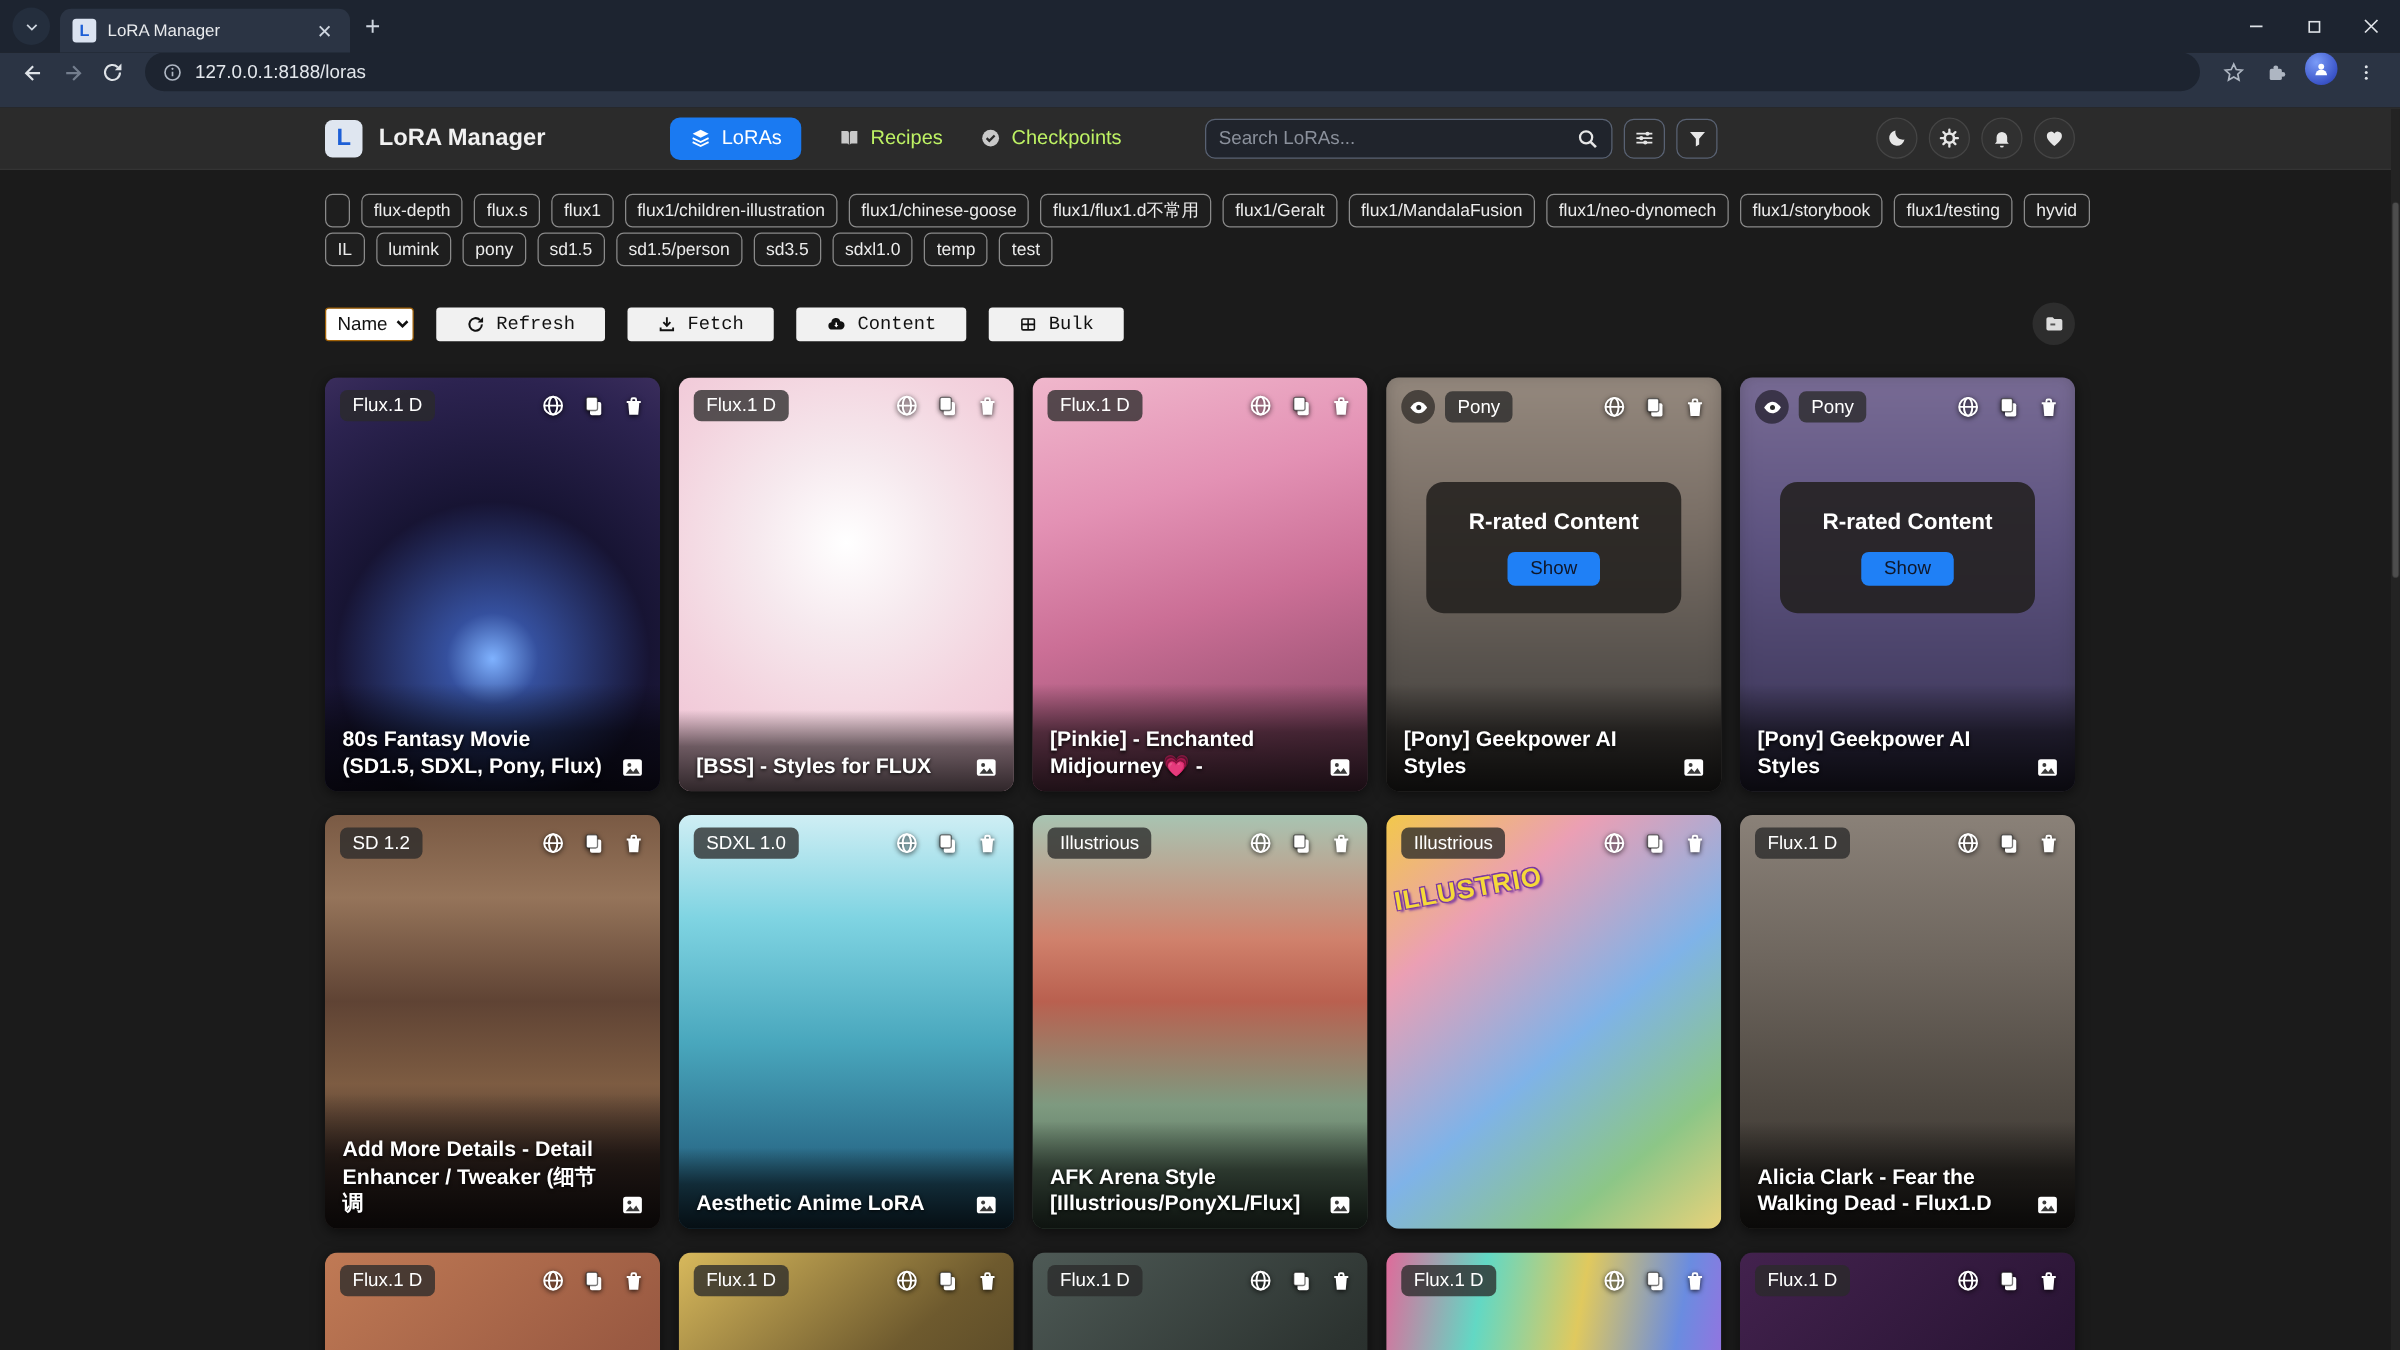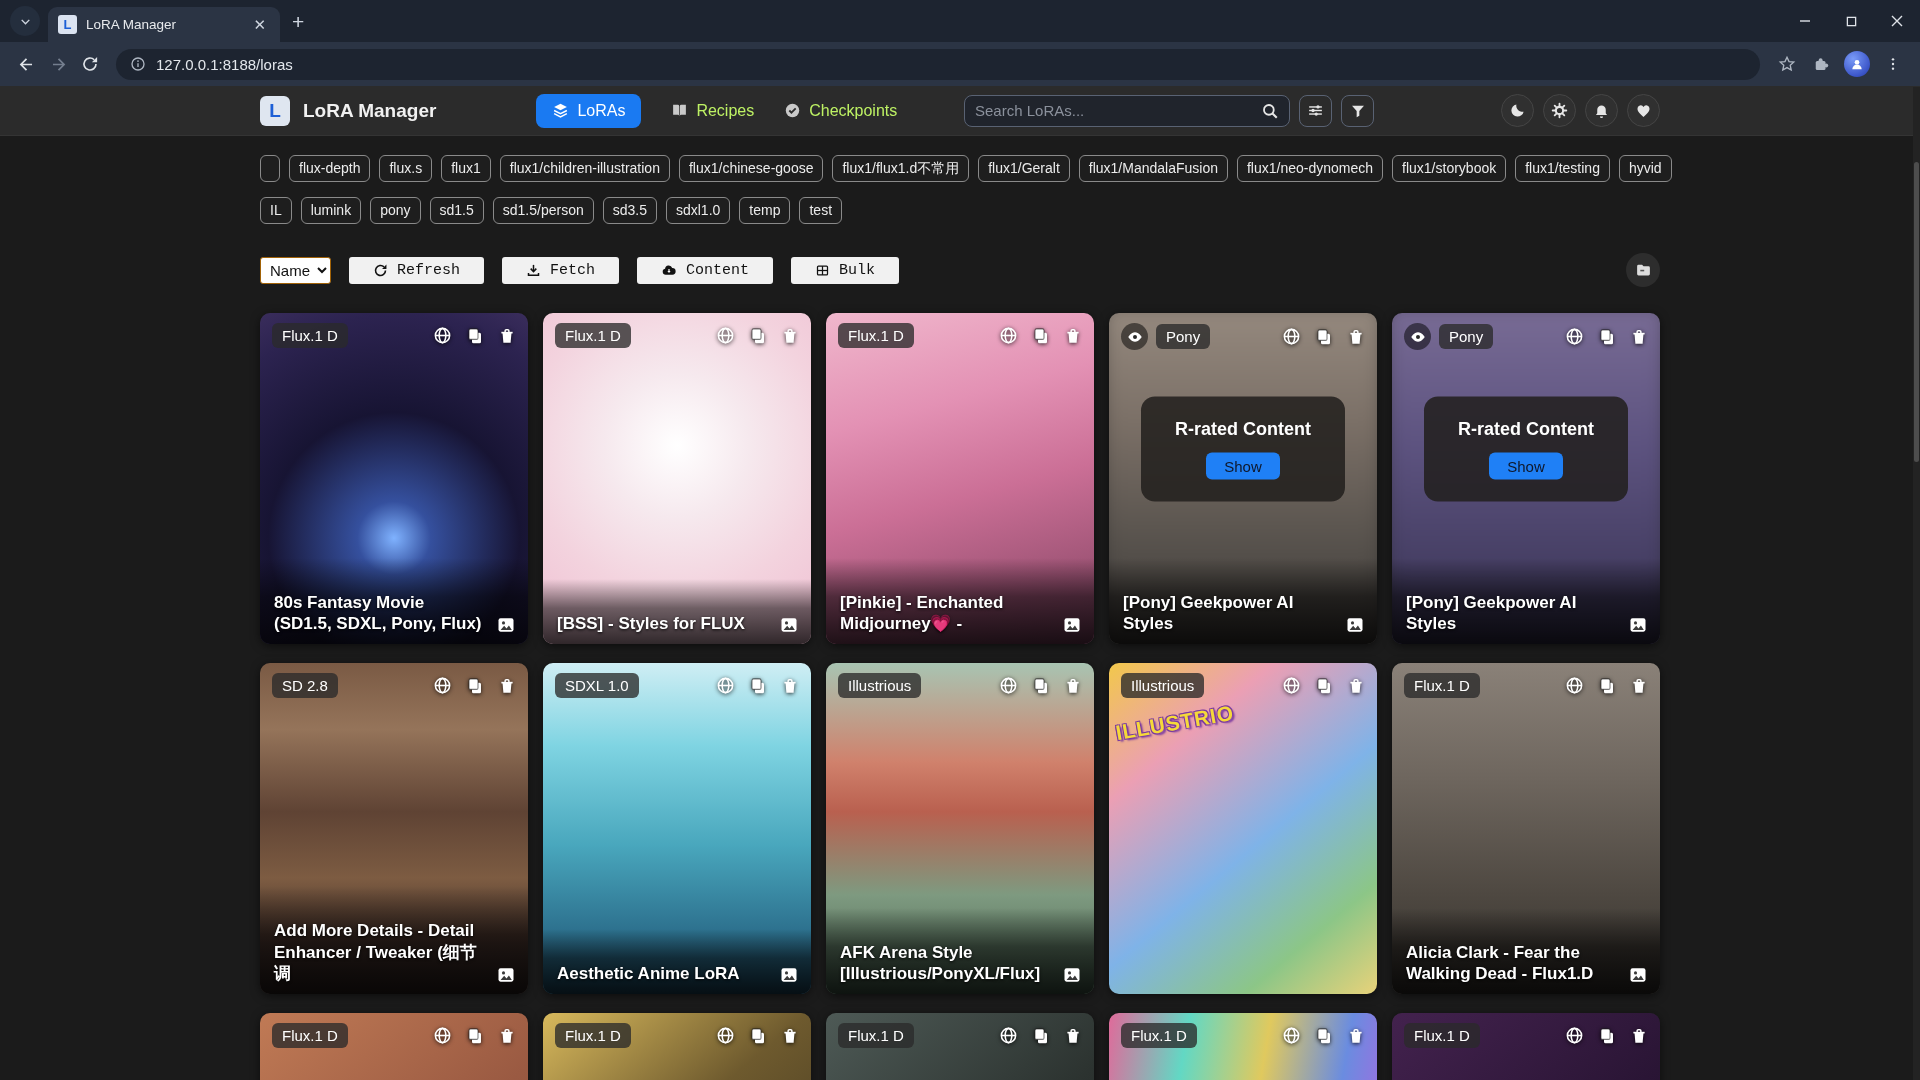--- a/index.html
+++ b/index.html
@@ -15,21 +15,21 @@
   .tab { align-self:flex-end; margin-left:8px; width:232px; height:35px; background:#2b3444;
     border-radius:9px 9px 0 0; display:flex; align-items:center; padding:0 10px; }
   .favicon { width:19px; height:19px; border-radius:3px; background:#dbe3f1; color:#1d5fd6;
     font-size:13px; font-weight:bold; display:flex; align-items:center; justify-content:center; }
   .tab-title { color:#e8eaed; font-size:13.5px; margin-left:9px; flex:1; white-space:nowrap; overflow:hidden; }
   .tab-close { color:#cfd6e0; font-size:15px; padding:2px 4px; }
   .new-tab { color:#cfd6e0; font-size:21px; margin-left:12px; line-height:1; }
   .win-controls { position:absolute; right:0; top:0; height:42px; display:flex; }
   .win-btn { width:46px; height:42px; display:flex; align-items:center; justify-content:center; color:#dfe3e8; }
 
-  .browser-toolbar { height:44px; background:#2b3444; display:flex; align-items:center; padding:0 10px; }
+  .browser-toolbar { height:44px; background:#2b3444; display:flex; padding:0 10px; }
   .nav-btn { width:32px; height:32px; display:flex; align-items:center; justify-content:center; border-radius:50%; }
   .omnibox { flex:1; height:31px; margin:0 10px; background:#1d2430; border-radius:16px;
     display:flex; align-items:center; padding:0 14px; }
   .url-text { color:#e3e7ec; font-size:15px; margin-left:10px; }
   .tb-icon { width:34px; height:32px; display:flex; align-items:center; justify-content:center; }
   .avatar { width:26px; height:26px; border-radius:50%;
     background:radial-gradient(circle at 35% 30%, #7a9bf7, #3b55c9 70%, #2a3a96); margin:0 6px;
     display:flex; align-items:center; justify-content:center; }
 
   
@@ -48,21 +48,21 @@
     font-size:15px; font-family:inherit; }
   .search-wrap input::placeholder { color:#8b919c; }
   .sq-btn { width:33px; height:32px; border:1px solid #596273; border-radius:8px; margin-left:9px;
     display:flex; align-items:center; justify-content:center; }
   .round-group { display:flex; gap:9px; }
   .round-btn { width:33px; height:33px; border-radius:50%; background:#303030; border:1px solid #454545;
     display:flex; align-items:center; justify-content:center; }
 
   
   .content { width:1400px; margin:0 auto; }
-  .chip-row { display:flex; gap:9px; margin-top:15px; }
+  .chip-row { display:flex; gap:9px; margin-top:4px; }
   .chip-row:first-child { margin-top:19px; }
   .chip { height:27px; line-height:25px; padding:0 9px; border:1px solid #8a8a8a; border-radius:6px;
     background:#1e1e1e; color:#ececec; font-size:14px; white-space:nowrap; }
   .chip.empty { width:26px; }
 
   .action-bar { display:flex; align-items:center; gap:18px; margin-top:29px; }
   .sort-select { height:27px; font-size:15px; background:#fff; color:#111; border:1px solid #a16207;
     border-radius:3px; padding:0 4px; font-family:inherit;text-align:right; }
   .tool-btn { height:27px; background:#f1f1f1; color:#111; border-radius:3px; padding:0 24px;
     font-size:15px; display:flex; align-items:center; gap:9px;font-family:Liberation Mono, monospace; }
@@ -579,21 +579,21 @@
               <path d="M5.5 18l4.3-5 2.8 3.2 2.9-3.7 3.5 5.5z" fill="#3a3a3a"></path>
             </svg>
           </button>
     </div>
   </article>
 
   <article class="card">
     <div class="card-art" style="background: linear-gradient(rgb(122, 90, 68) 0%, rgb(149, 116, 90) 20%, rgb(95, 67, 52) 45%, rgb(125, 92, 66) 65%, rgb(67, 48, 42) 85%, rgb(46, 34, 32) 100%);"></div>
     <div class="card-top">
 
-      <span class="badge">SD 2.8</span>
+      <span class="badge">SD 1.2</span>
       <span class="card-actions">
         <button>
               <svg width="19" height="19" viewBox="0 0 24 24">
                 <g stroke="#fff" stroke-width="2" fill="none">
                   <circle cx="12" cy="12" r="9"></circle>
                   <ellipse cx="12" cy="12" rx="4.2" ry="9"></ellipse>
                   <line x1="3" y1="12" x2="21" y2="12"></line>
                 </g>
               </svg>
             </button>

